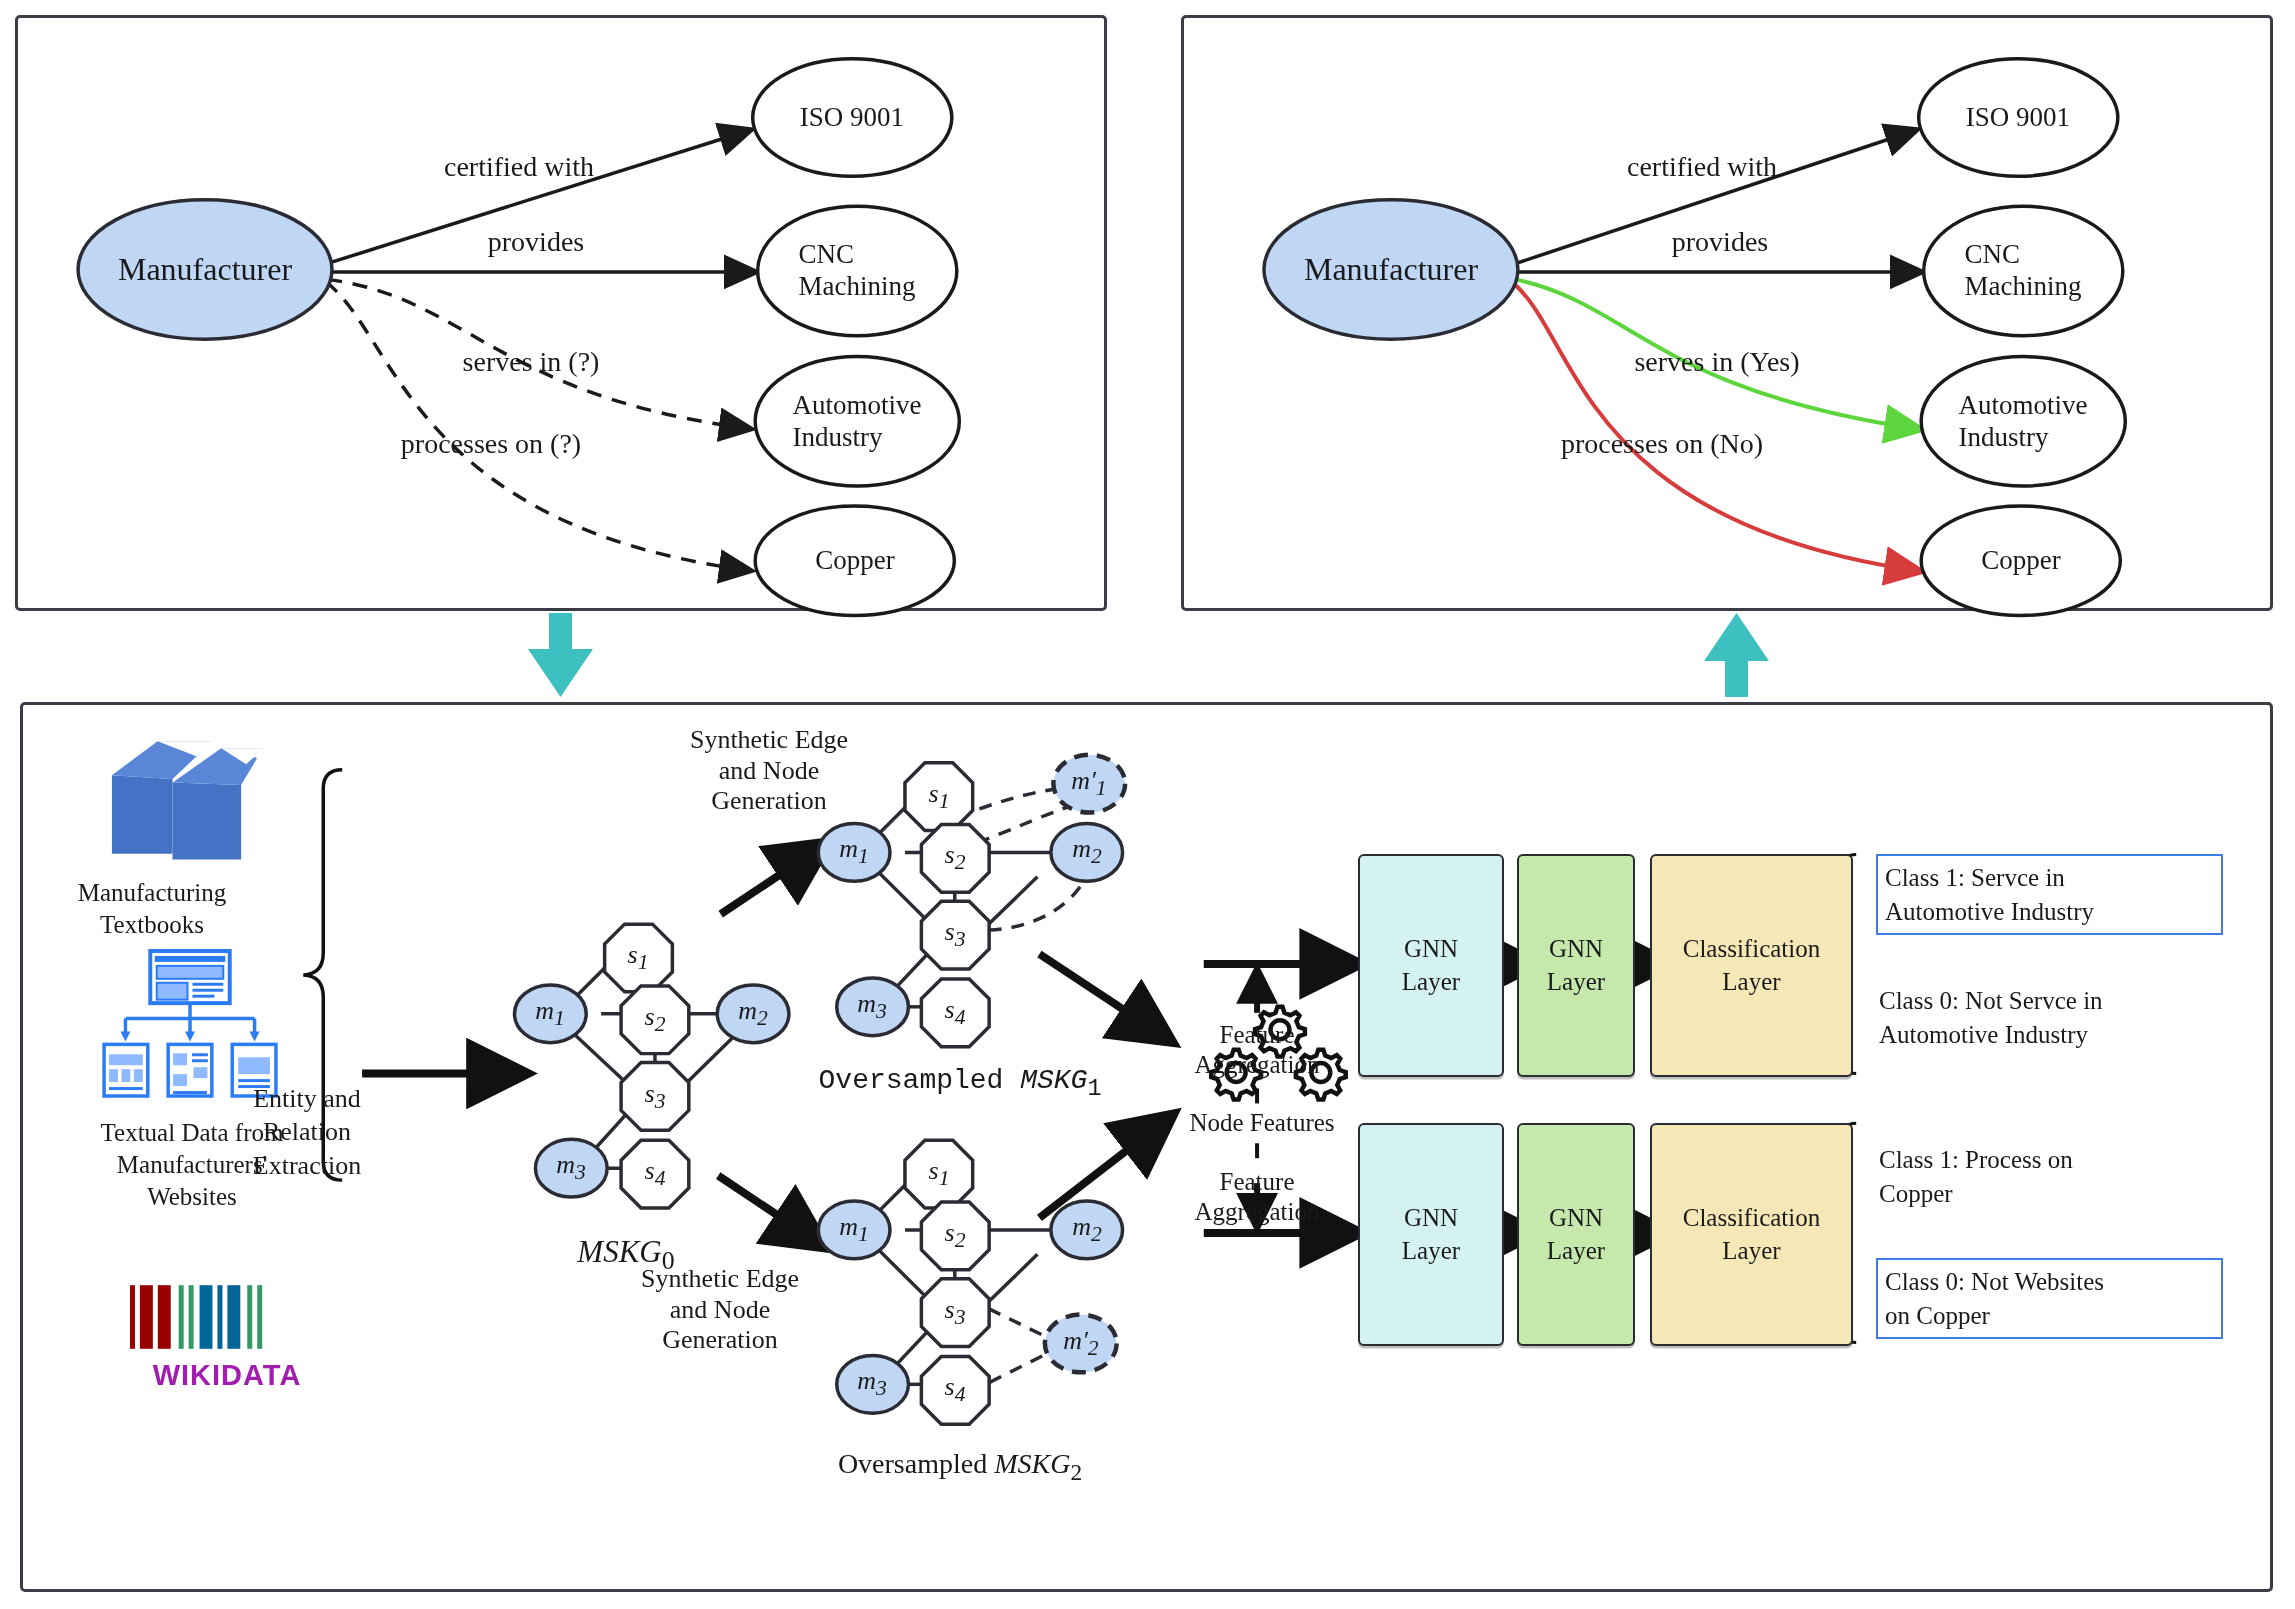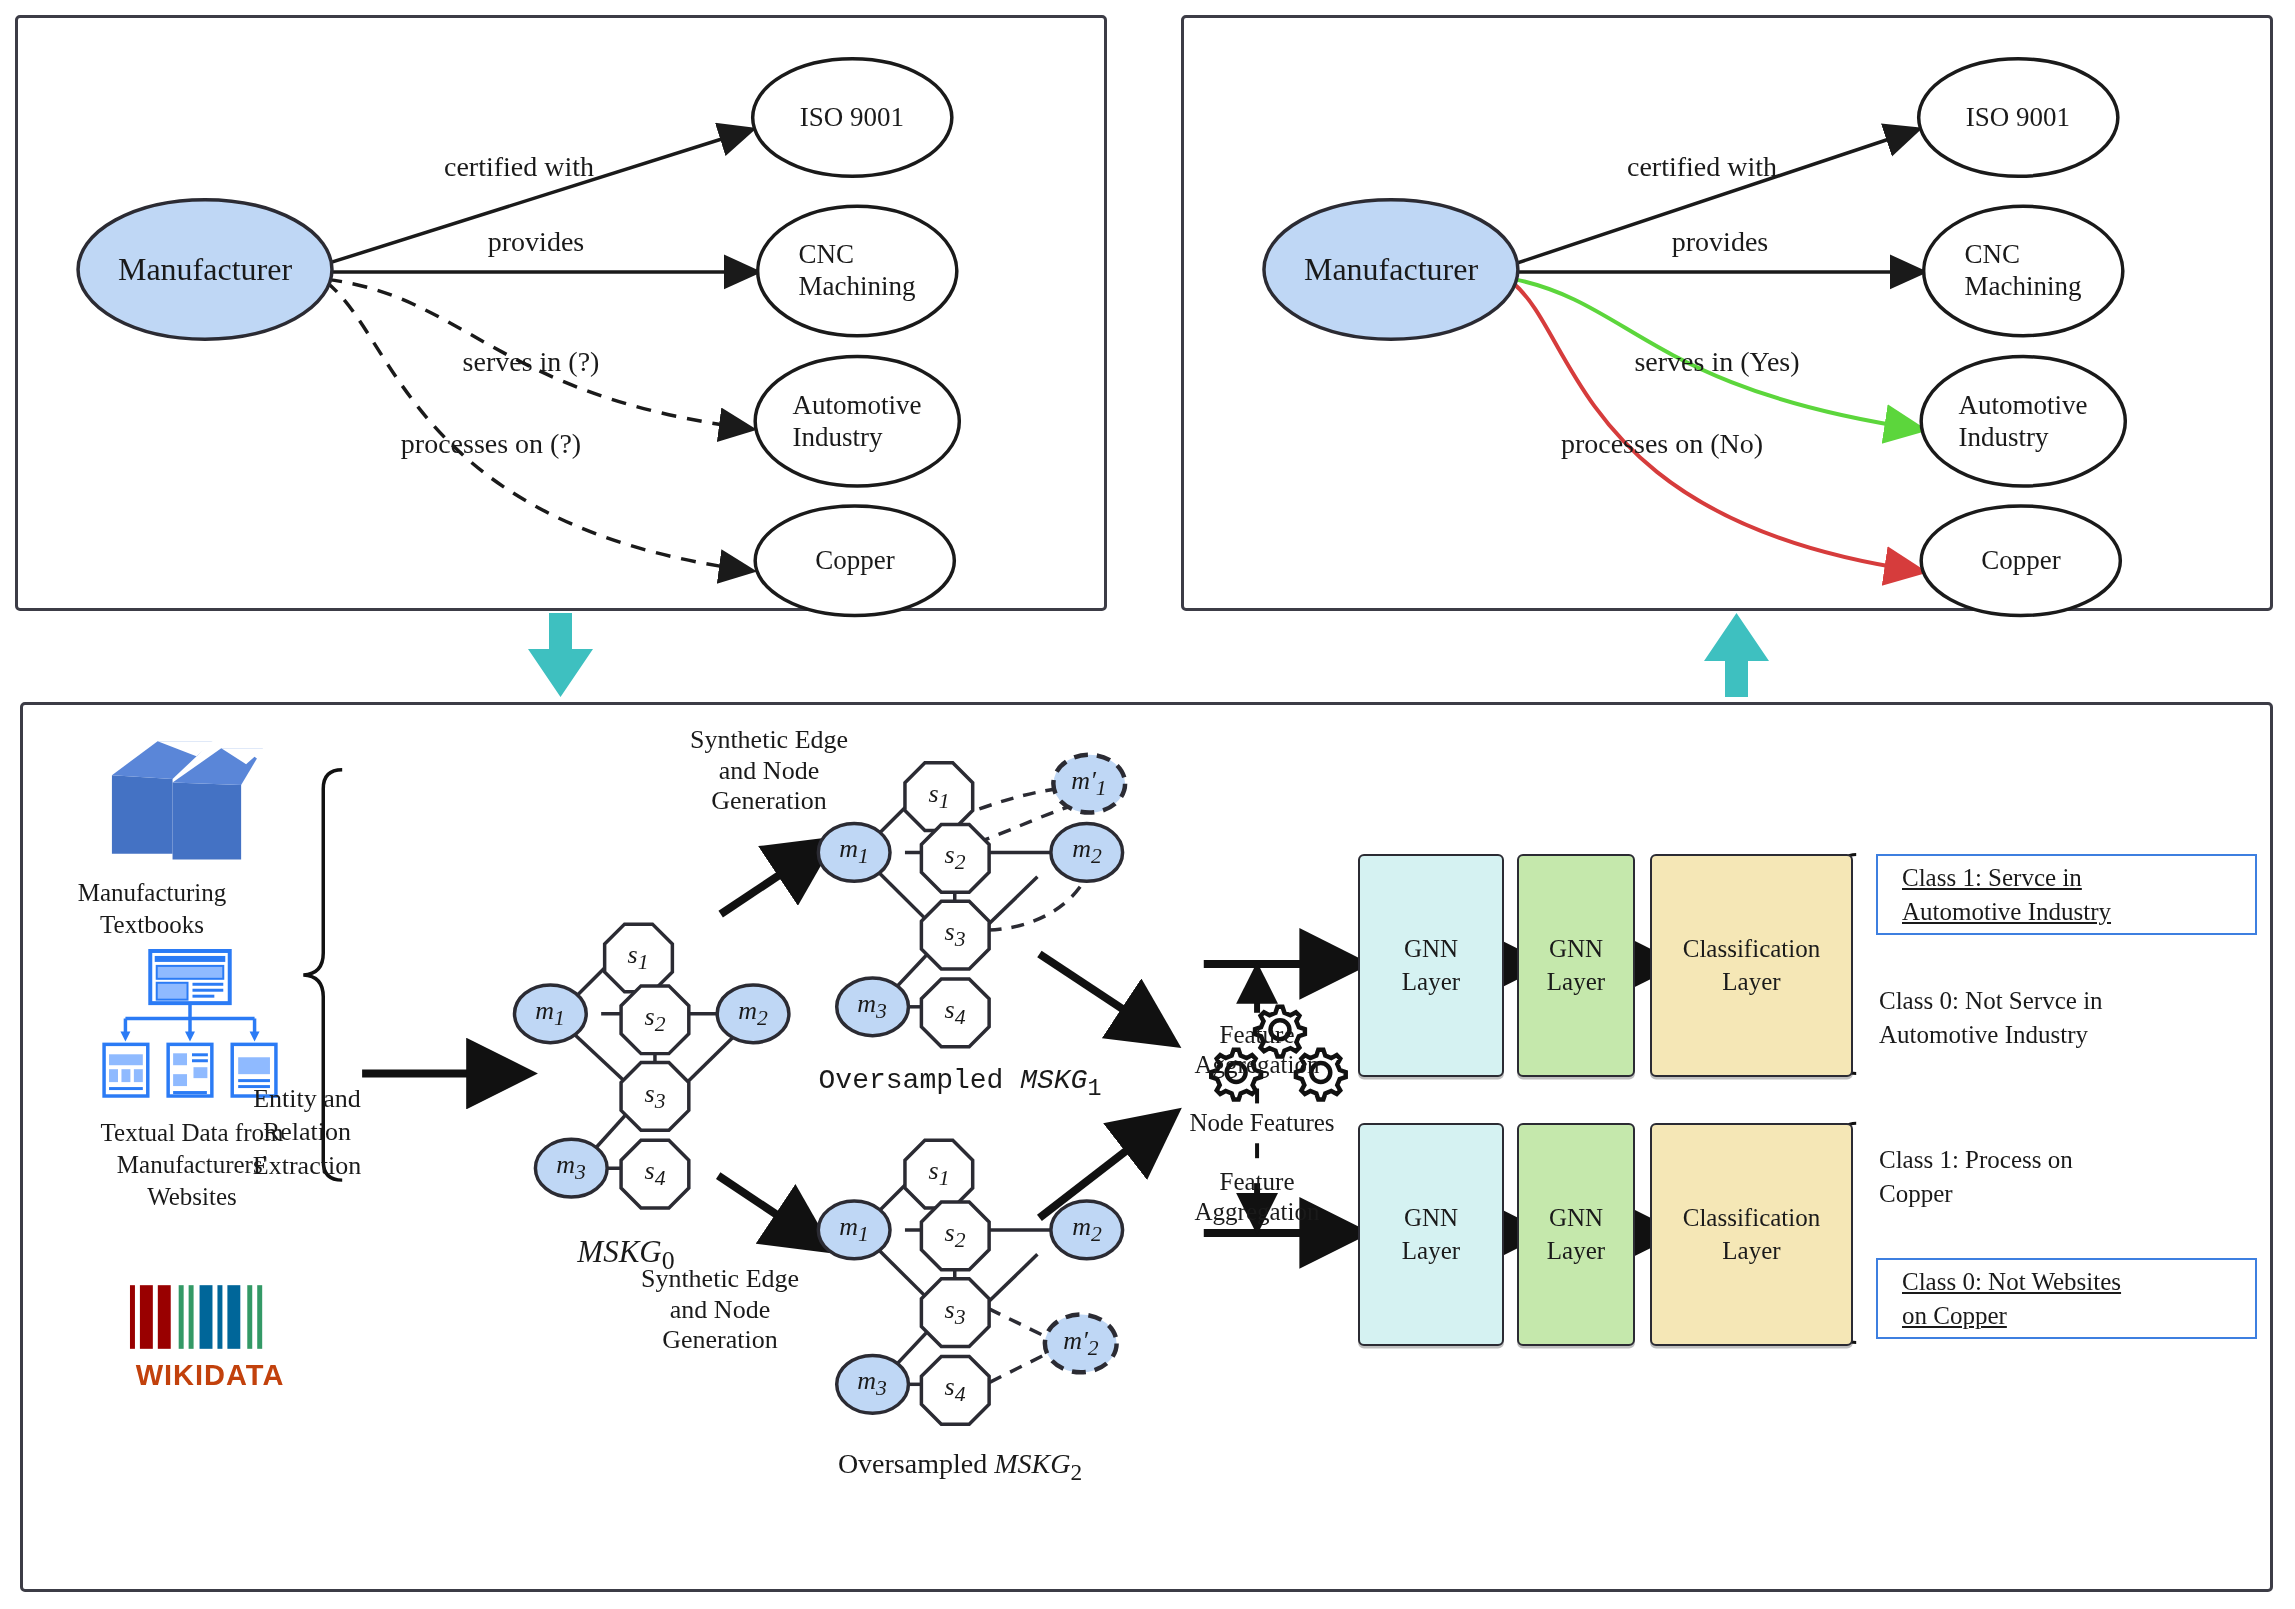--- a/index.html
+++ b/index.html
@@ -13,21 +13,21 @@
   .lbl{position:absolute;white-space:nowrap;line-height:1.18;}
   .ctr{transform:translate(-50%,-50%);text-align:left;}
   .node-text{font-size:27px;}
   .edge-lbl{font-size:28px;}
   .teal-arrow{position:absolute;}
   .srctxt{font-size:25px;text-align:center;transform:translateX(-50%);line-height:1.28;margin-top:8px;}
   .gnnbox{position:absolute;border:2.5px solid #2b2b33;border-radius:6px;
           display:flex;align-items:center;justify-content:center;text-align:center;
           font-size:25px;line-height:1.3;box-shadow:0 2.5px 0 rgba(0,0,0,.25);}
   .classbox{position:absolute;font-size:25px;line-height:1.34;}
-  .classbox.framed{border:2px solid #3d7fe0;padding:5px 24px;text-decoration:underline;}
+  .classbox.framed{border:2px solid #3d7fe0;padding:5px 7px;}
   .gnode{font-size:26px;font-style:italic;}
 </style>
 </head>
 <body>
 
 <div class="panel" id="panel-before">
   <svg width="1086" height="590" viewBox="0 0 2180 1185">
     <defs>
       <marker id="ah-b" markerWidth="12" markerHeight="12" refX="9" refY="5" orient="auto">
         <path d="M0,0 L11,5 L0,10 z" fill="#1a1a1a"></path>
@@ -163,21 +163,21 @@
       <rect x="66" y="0" width="26" height="128" fill="#990000"></rect>
       <rect x="108" y="0" width="10" height="128" fill="#339966"></rect>
       <rect x="128" y="0" width="10" height="128" fill="#339966"></rect>
       <rect x="150" y="0" width="26" height="128" fill="#006699"></rect>
       <rect x="186" y="0" width="10" height="128" fill="#006699"></rect>
       <rect x="206" y="0" width="26" height="128" fill="#006699"></rect>
       <rect x="246" y="0" width="10" height="128" fill="#339966"></rect>
       <rect x="266" y="0" width="10" height="128" fill="#339966"></rect>
     </g>
   </svg>
-  <div class="lbl" style="left:187px;top:653px;transform:translateX(-50%);font-size:29px;font-weight:700;letter-spacing:1px;font-family:'Liberation Sans',sans-serif;color:#c2410c;">WIKIDATA</div>
+  <div class="lbl" style="left:204px;top:653px;transform:translateX(-50%);font-size:29px;font-weight:700;letter-spacing:1px;font-family:'Liberation Sans',sans-serif;color:#a21caf;">WIKIDATA</div>
 
   <svg width="2247" height="884" viewBox="0 0 4510 1775">
     <defs>
       <marker id="bk" markerWidth="9" markerHeight="9" refX="6" refY="4.5" orient="auto">
         <path d="M0,0 L9,4.5 L0,9 z" fill="#111"></path>
       </marker>
       <marker id="bk2" markerWidth="7" markerHeight="7" refX="5" refY="3.5" orient="auto">
         <path d="M0,0 L7,3.5 L0,7 z" fill="#111"></path>
       </marker>
     </defs>

